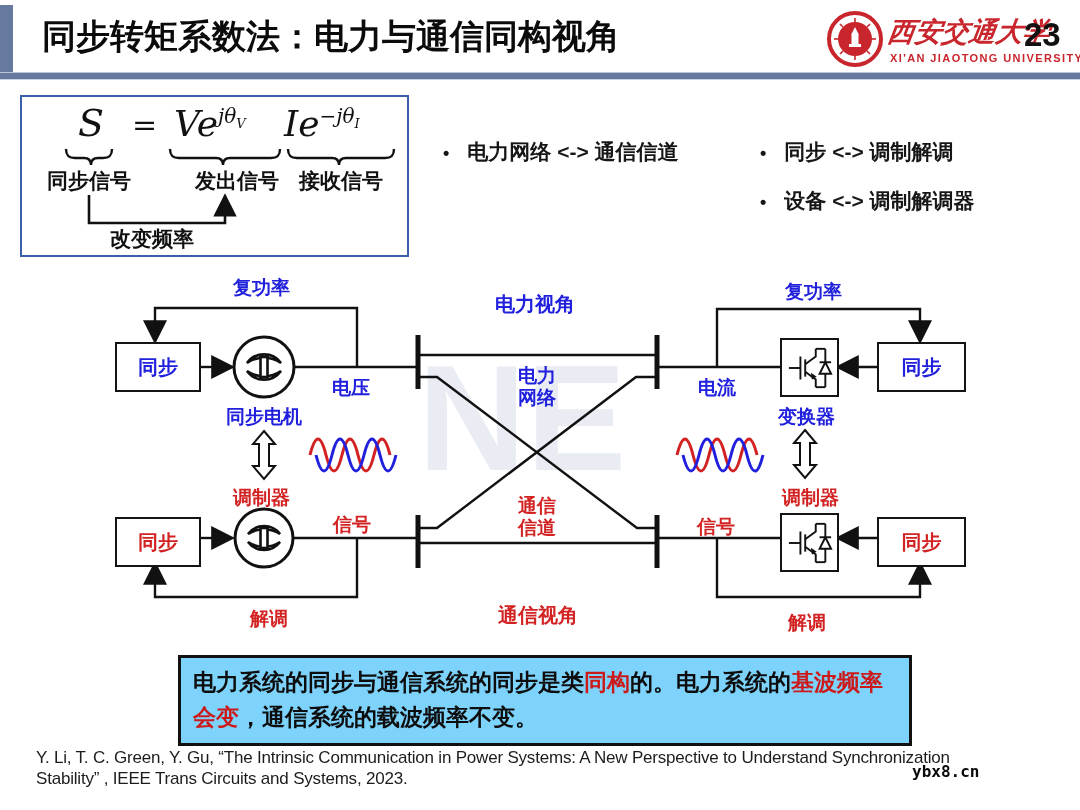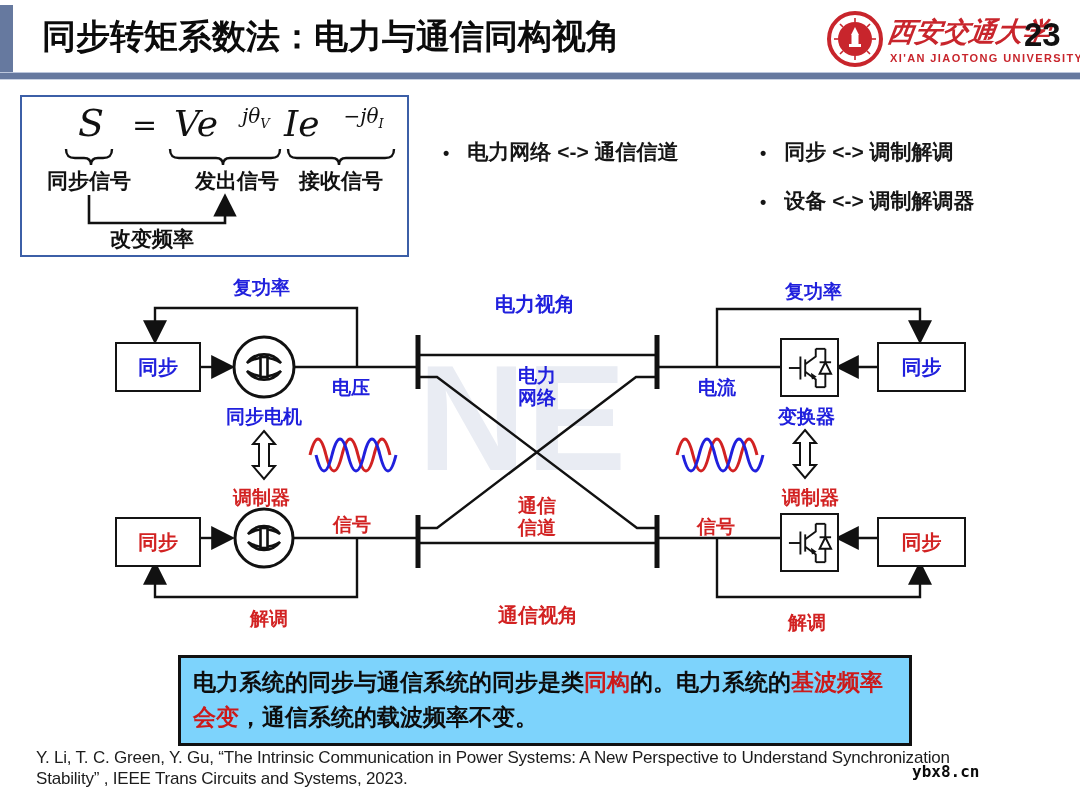--- a/index.html
+++ b/index.html
@@ -17,21 +17,21 @@
   .page-num{position:absolute;left:1024px;top:16px;font-size:33px;font-weight:800;color:#111;}
 
   
   .formula-box{position:absolute;left:20px;top:95px;width:385px;height:158px;border:2px solid #3C5FA7;background:#fff;}
   .fx{position:absolute;font-family:"DejaVu Serif", serif;font-style:italic;color:#111;}
   .fx-s{left:56px;top:4px;font-size:38px;}
   .fx-eq{left:110px;top:10px;font-size:30px;font-style:normal;}
   .fx-term{font-size:36px;}
   .fx-v{left:152px;top:6px;}
   .fx-i{left:262px;top:6px;}
-  .fx sup{font-size:20px;vertical-align:super;letter-spacing:0;margin-left:24px;}
+  .fx sup{font-size:20px;vertical-align:super;letter-spacing:0;}
   .fx sub{font-size:13px;}
   .fm-label{position:absolute;width:96px;text-align:center;font-size:21px;font-weight:600;color:#111;top:70px;}
   .fm-arrow-label{position:absolute;left:88px;top:128px;font-size:21px;font-weight:600;color:#111;}
   .fm-svg{position:absolute;left:0;top:0;width:100%;height:100%;}
 
   
   .bullet{position:absolute;font-size:21px;font-weight:600;color:#161616;white-space:nowrap;}
   .bullet .dot{display:inline-block;margin-right:18px;font-size:18px;}
 
   

